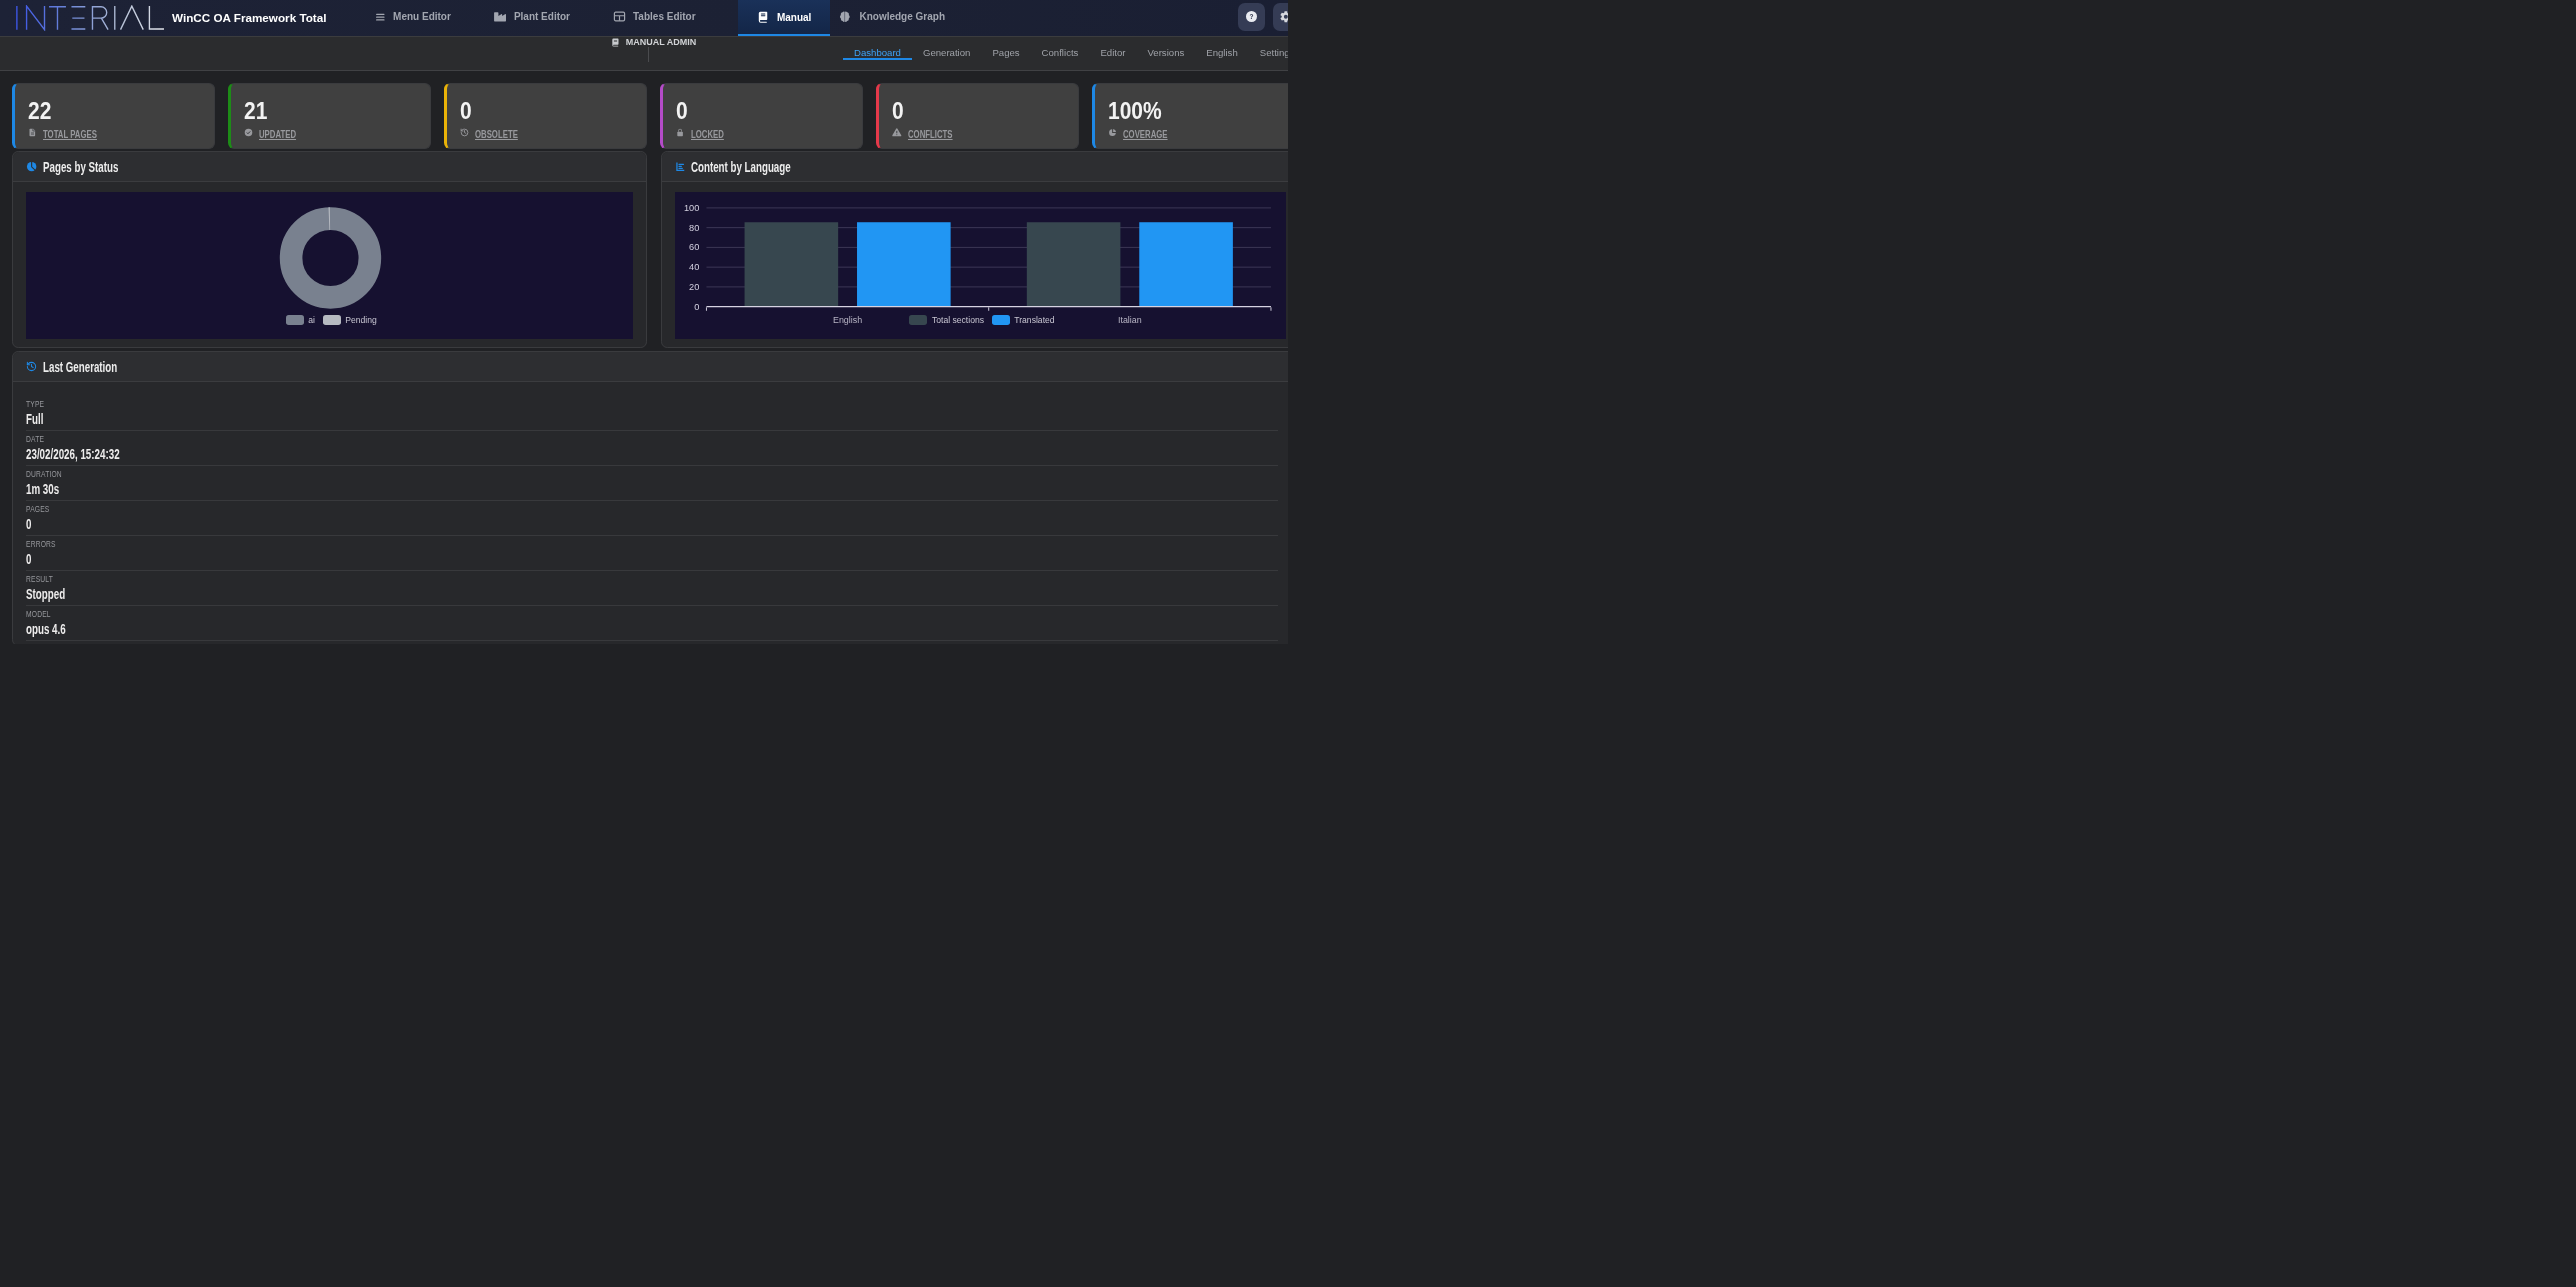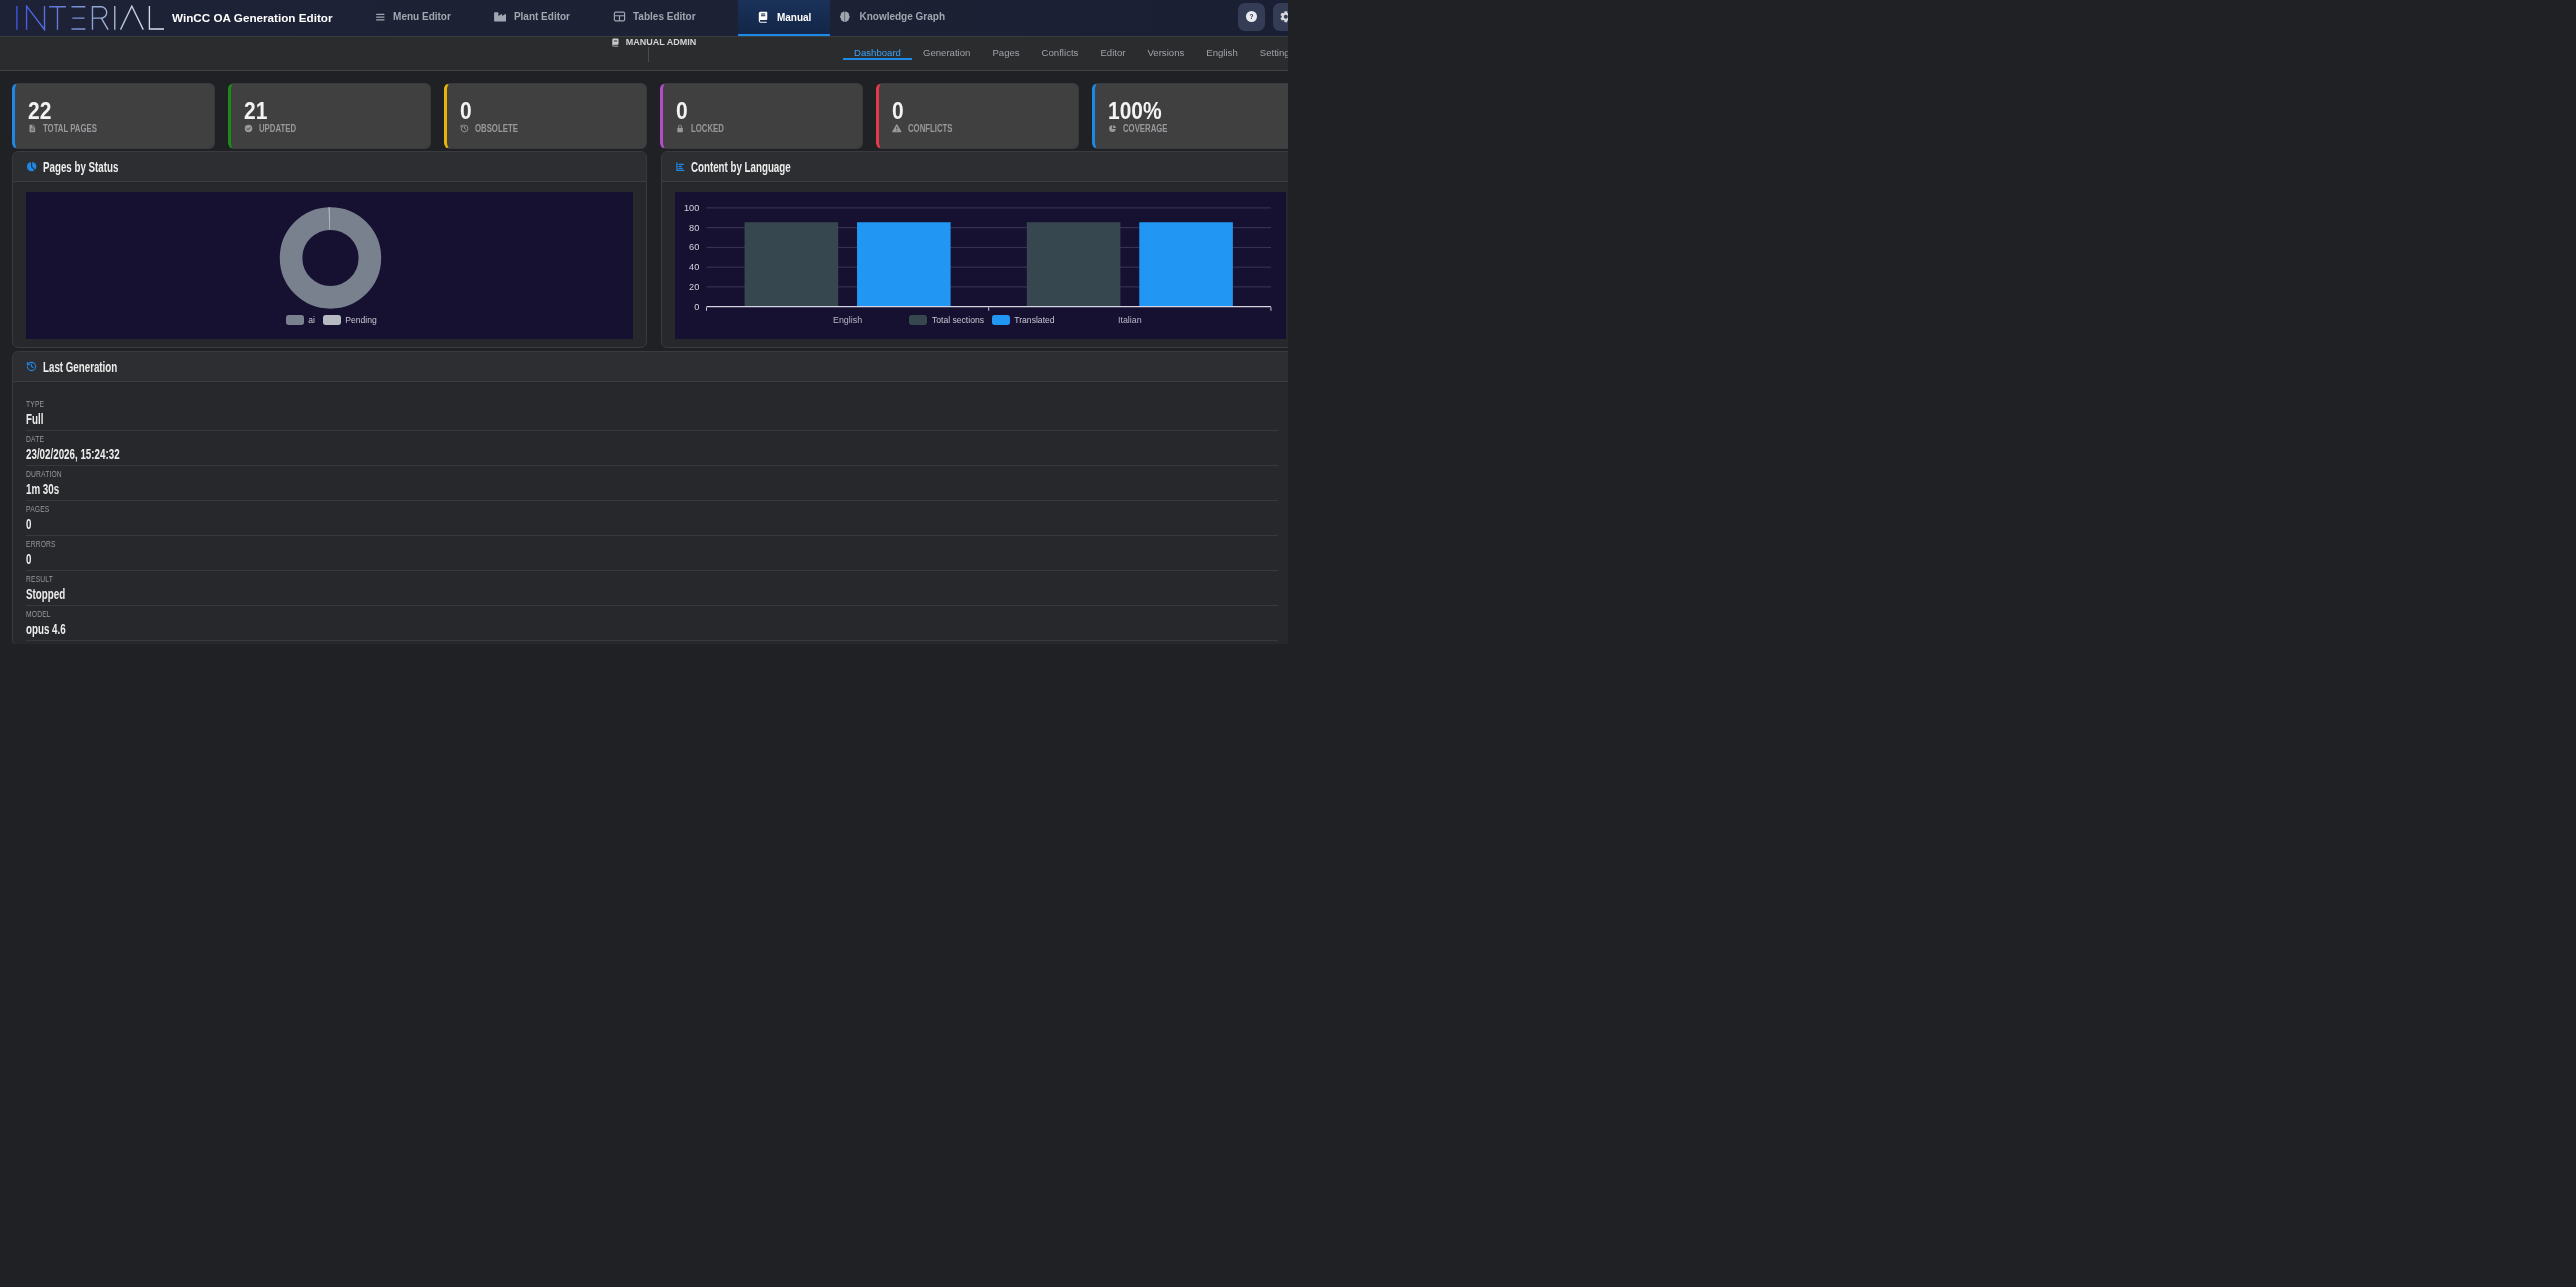--- a/index.html
+++ b/index.html
@@ -28,21 +28,21 @@
 .vdiv { width:0.7px; height:15px; background:#4a4b4e; margin-left:9px; }
 .subnav { position:absolute; left:843px; top:0; bottom:4px; display:flex; gap:0; align-items:center; white-space:nowrap; }
 .stab { padding:4.1px 11px 2.1px; font-size:9.6px; color:#9fa2a8; }
 .stab.active { color:#3ea2f6; border-bottom:2.1px solid #1e88e5; padding-bottom:0; }
 
 main { width:1283px; margin:12.3px 0 0 12.3px; }
 .cards { display:grid; grid-template-columns:repeat(6,203px); gap:13px; }
 .card { height:66px; background:#404040; border:0.7px solid #3a3b3e; border-left:3.1px solid #888;
   border-radius:6.2px; padding:15.4px 0 0 12.7px; }
 .card .num { font-size:24px; font-weight:bold; color:#f3f3f3; line-height:22.6px; transform:scaleX(0.875); transform-origin:0 50%; width:max-content; }
-.card .lbl { margin-top:0; display:flex; align-items:center; gap:6.5px; color:#98999d; }
+.card .lbl { margin-top:6px; display:flex; gap:6.5px; color:#98999d;text-decoration:underline; }
 .card .lbl b { font-size:10.6px; font-weight:bold; letter-spacing:0; transform:scaleX(0.735); transform-origin:0 50%; display:inline-block; }
 .card .lbl svg { flex:none; }
 .c-blue { border-left-color:#1e88e5; } .c-green { border-left-color:#1d8c17; }
 .c-amber { border-left-color:#eab308; } .c-purple { border-left-color:#b44bc8; }
 .c-red { border-left-color:#e5394a; }
 .panels { display:grid; grid-template-columns:635px 634px; gap:13.7px; margin-top:1.7px; }
 .panel { background:#27282b; border:0.7px solid #3a3b3e; border-radius:6.2px; }
 .phead { height:30px; background:#2d2e31; border-bottom:0.7px solid #3b3c3f; border-radius:6.2px 6.2px 0 0;
   display:flex; align-items:center; gap:6.2px; padding-left:12.7px; }
 .phead .ptitle { color:#ececec; font-size:15px; font-weight:bold; transform:scaleX(0.65); transform-origin:0 50%; display:inline-block; white-space:nowrap; }
@@ -75,21 +75,21 @@
       <path d="M1 1.6 V36"></path>
       <path d="M15.2 36 V1.6 L41.4 36 V1.6"></path>
       <path d="M48 2.6 H72.7 M60.35 2.6 V36"></path>
       <path d="M80.8 2.6 H101 M82 19.2 H99.8 M80.8 35 H101"></path>
       <path d="M111.5 36 V2.6 H124 a8.3 8.3 0 0 1 0 16.6 H111.5 M124.5 19.2 L134.3 36"></path>
       <path d="M144.1 1.6 V36"></path>
       <path d="M152.5 36 L169 1.6 L185.7 36"></path>
       <path d="M194.7 1.6 V35 H216"></path>
     </g>
   </svg>
-  <div class="apptitle">WinCC OA Generation Editor</div>
+  <div class="apptitle">WinCC OA Framework Total</div>
   <nav class="mainnav">
     <div class="mtab"><svg width="10.6" height="10.3" viewBox="0 0 24 24" fill="#a2a6b0">
           <rect x="2" y="4" width="20" height="3" rx="1.5"></rect>
           <rect x="2" y="10.5" width="20" height="3" rx="1.5"></rect>
           <rect x="2" y="17" width="20" height="3" rx="1.5"></rect>
         </svg>Menu Editor</div>
     <div class="mtab"><svg width="13" height="13" viewBox="0 0 24 24" fill="#a2a6b0">
           <path d="M2 20V5.2c0-.66.54-1.2 1.2-1.2h5.6c.66 0 1.2.54 1.2 1.2v5.9l5.1-3.4c.8-.53 1.87.04 1.87 1v2.4l5.1-3.4c.8-.53 1.93.04 1.93 1V20c0 .55-.45 1-1 1H3c-.55 0-1-.45-1-1z"></path>
         </svg>Plant Editor</div>
     <div class="mtab"><svg width="13" height="13" viewBox="0 0 24 24" fill="none" stroke="#a2a6b0" stroke-width="2.2">

